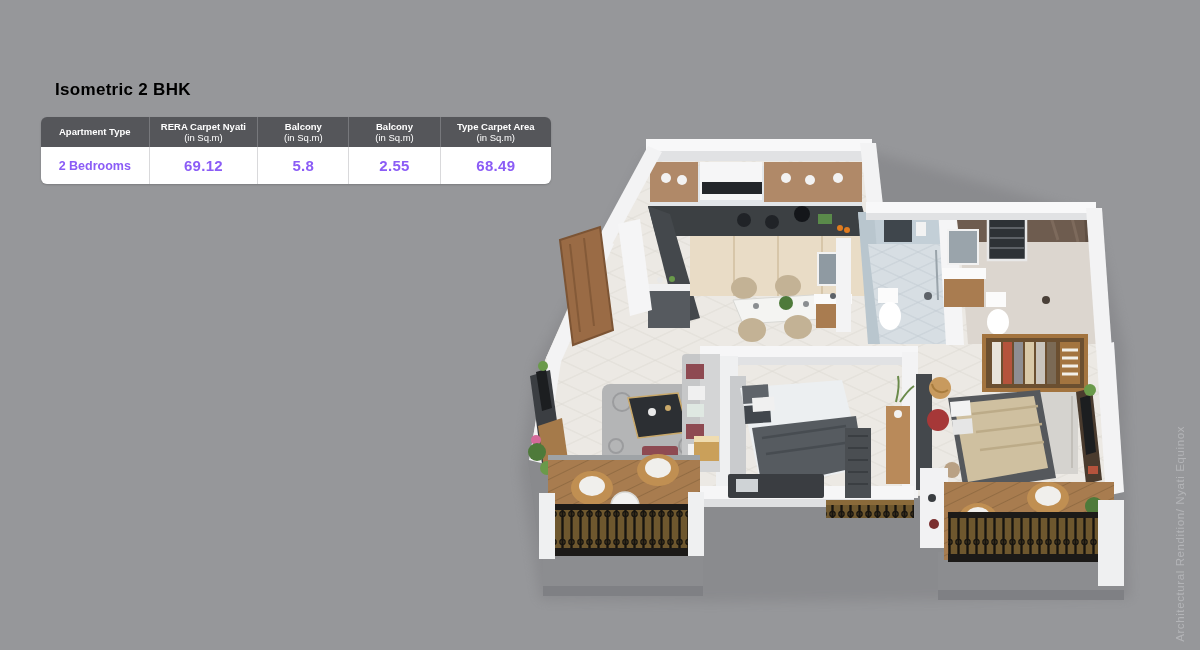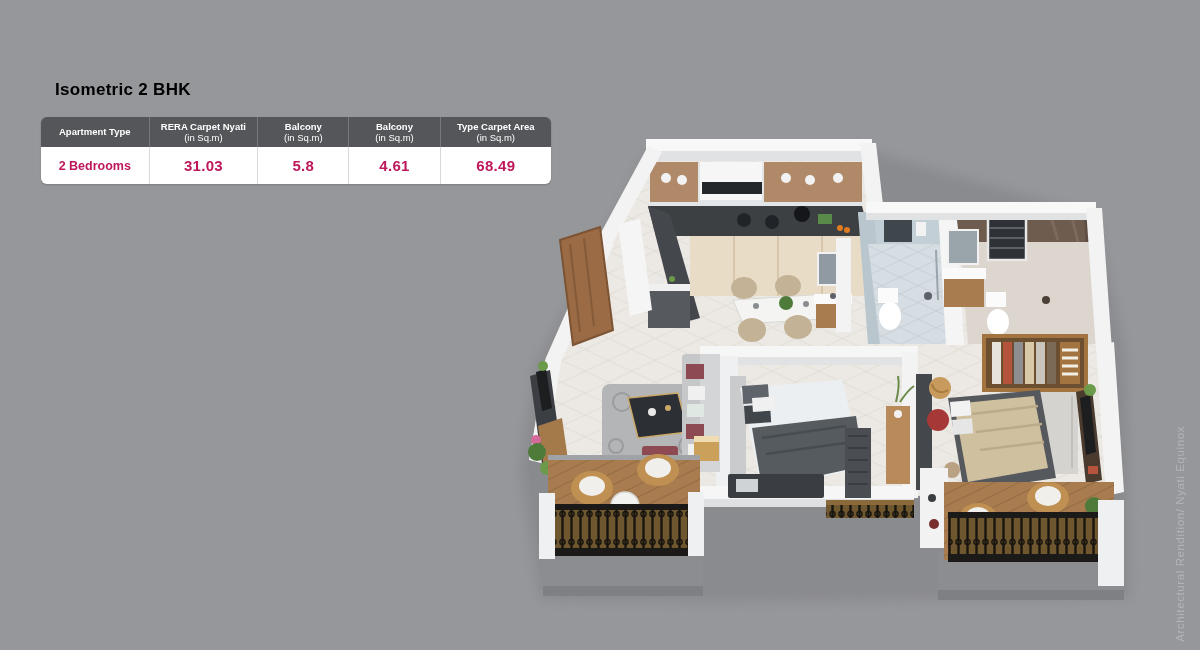--- a/index.html
+++ b/index.html
@@ -18,21 +18,21 @@
     border-radius:6px;overflow:hidden;
     box-shadow:0 1px 2px rgba(0,0,0,.18);
   }
   .spec-table thead th{
     background:#55565a;color:#fff;font-size:9.5px;font-weight:bold;
     text-align:center;vertical-align:middle;height:26px;line-height:1.2;
     border-right:1px solid #77787c;padding:2px 3px;
   }
   .spec-table thead th:last-child{border-right:none;}
   .spec-table tbody td{
-    background:#fff;color:#be185d;text-align:center;vertical-align:middle;
+    background:#fff;color:#8b5cf6;text-align:center;vertical-align:middle;
     height:35px;border-right:1px solid #d9d9db;font-weight:bold;
   }
   .spec-table tbody td:last-child{border-right:none;}
   .cell-type{font-size:12.5px;}
   .cell-num{font-size:15px;letter-spacing:.3px;}
   .hdr-sub{display:block;font-weight:normal;}
   .col-type{width:107px}.col-rera{width:110px}.col-balc{width:90px}.col-util{width:90px}.col-total{width:113px}
   .watermark{
     position:absolute;right:14px;bottom:8px;
     writing-mode:vertical-rl;transform:rotate(180deg);
@@ -51,23 +51,23 @@
       <th class="col-type"><span>Apartment Type</span></th>
       <th class="col-rera"><span>RERA Carpet Nyati</span><span class="hdr-sub">(in Sq.m)</span></th>
       <th class="col-balc"><span>Balcony</span><span class="hdr-sub">(in Sq.m)</span></th>
       <th class="col-util"><span>Balcony</span><span class="hdr-sub">(in Sq.m)</span></th>
       <th class="col-total"><span>Type Carpet Area</span><span class="hdr-sub">(in Sq.m)</span></th>
     </tr>
   </thead>
   <tbody>
     <tr>
       <td class="cell-type">2 Bedrooms</td>
-      <td class="cell-num">31.03</td>
+      <td class="cell-num">69.12</td>
       <td class="cell-num">5.8</td>
-      <td class="cell-num">4.61</td>
+      <td class="cell-num">2.55</td>
       <td class="cell-num">68.49</td>
     </tr>
   </tbody>
 </table>
 
 <svg class="plan" width="1200" height="650" viewBox="0 0 1200 650" aria-hidden="true">
   <defs>
     <pattern id="tile" width="26" height="26" patternUnits="userSpaceOnUse" patternTransform="matrix(0.9,0.42,-0.9,0.42,0,0)">
       <rect width="26" height="26" fill="#ece9e4"></rect>
       <path d="M0 13 H26 M13 0 V26" stroke="#dedbd4" stroke-width="1"></path>

